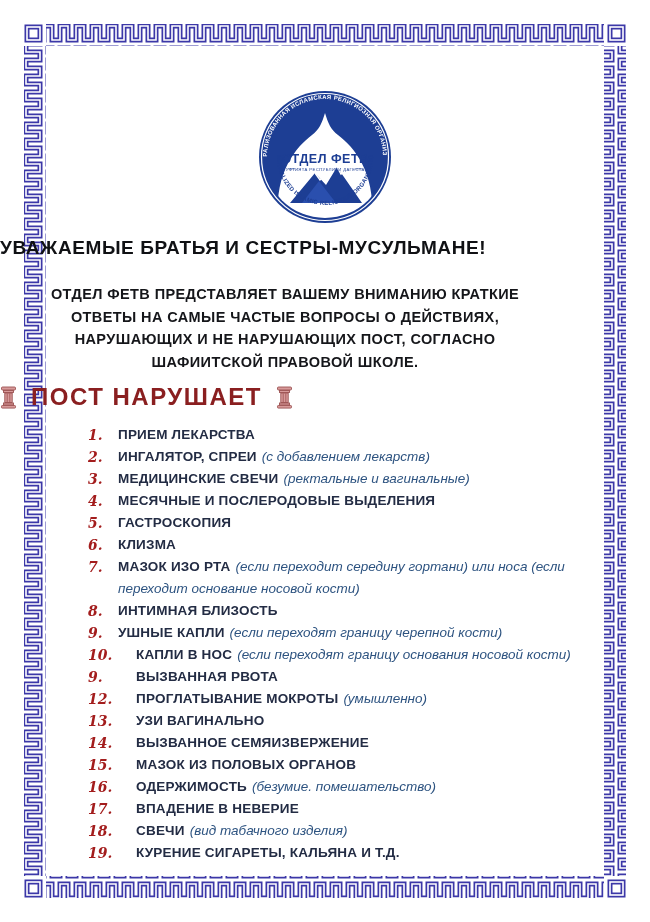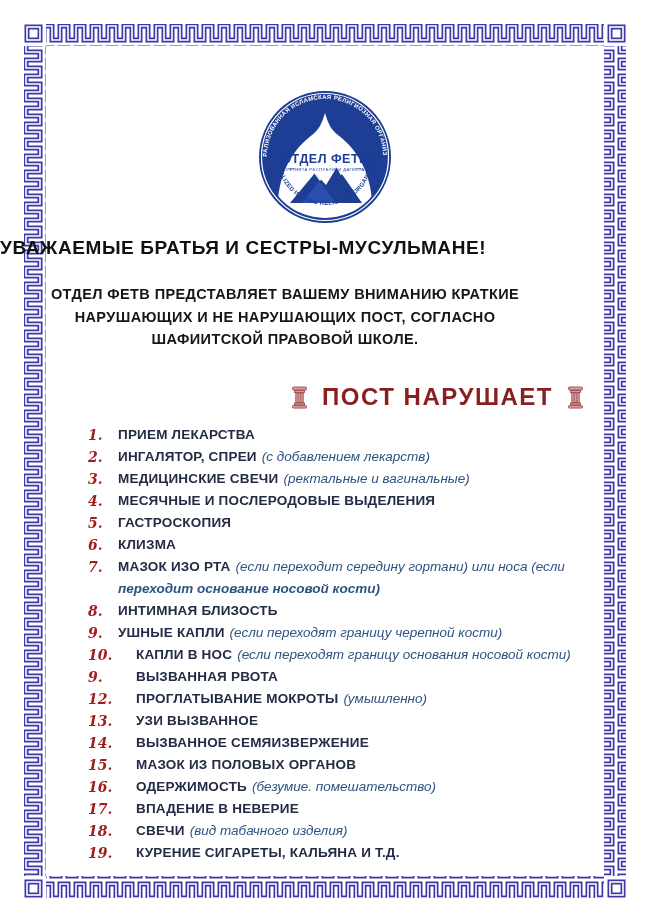--- a/index.html
+++ b/index.html
@@ -12,21 +12,21 @@
   .main-title{
     position:absolute;top:237px;left:0;width:650px;text-align:left;
     font-size:19px;font-weight:bold;color:#101114;letter-spacing:.6px;
   }
   .intro{
     position:absolute;top:283px;left:0;width:570px;text-align:center;
     font-size:14.5px;font-weight:bold;color:#15161a;letter-spacing:.4px;line-height:22.5px;
   }
   .section-head{
     position:absolute;top:383px;left:0;width:584px;
-    display:flex;justify-content:flex-end;align-items:center;gap:14px;
+    display:flex;justify-content:flex-start;align-items:center;gap:14px;
   }
   .section-title{
     font-size:24px;font-weight:bold;color:#8a1f20;letter-spacing:1.5px;
   }
   .pillar{flex:0 0 auto;}
   .rules-list{
     position:absolute;top:424px;left:88px;width:516px;
     list-style:none;margin:0;padding:0;
   }
   .rules-list li{
@@ -35,21 +35,21 @@
   .num{
     flex:0 0 auto;min-width:22px;
     font-family:"DejaVu Serif", serif;font-style:italic;font-weight:bold;
     font-size:14px;color:#a31d1d;
   }
   .rules-list li:nth-child(n+10) .num{min-width:40px;}
   .txt{font-size:13.5px;color:#232c44;margin-left:8px;}
   .ttl{font-weight:bold;letter-spacing:.2px;}
   .note{font-style:italic;font-weight:normal;color:#2d5380;font-size:13.5px;}
   .note:not(:empty){margin-left:5px;}
-  .cont{display:block;font-style:italic;font-weight:bold;color:#2d5380;font-size:13.5px;}
+  .cont{display:block;font-style:italic;font-weight:normal;color:#2d5380;font-size:13.5px;}
   .cont:empty{display:none;}
 </style>
 </head>
 <body>
 
 <svg class="border-svg" width="650" height="922" aria-hidden="true">
   <defs>
     <pattern id="wavH" width="16" height="22" patternUnits="userSpaceOnUse">
       <path d="M0,4 H4 V18 H12 V4 H16" fill="none" stroke="#3c38a8" stroke-width="5"></path>
       <path d="M0,4 H4 V18 H12 V4 H16" fill="none" stroke="#ffffff" stroke-width="1.6"></path>
@@ -105,20 +105,21 @@
     <text x="67" y="80.5" text-anchor="middle" font-family="Liberation Sans, sans-serif" font-size="4.2" fill="#1d3e94" letter-spacing="0.4">МУФТИЯТА РЕСПУБЛИКИ ДАГЕСТАН</text>
     <line x1="30" y1="78.8" x2="37" y2="78.8" stroke="#1d3e94" stroke-width="0.6"></line>
     <line x1="97" y1="78.8" x2="104" y2="78.8" stroke="#1d3e94" stroke-width="0.6"></line>
   </svg>
 </div>
 
 <div class="main-title">УВАЖАЕМЫЕ БРАТЬЯ И СЕСТРЫ-МУСУЛЬМАНЕ!</div>
 
 <div class="intro">
   <div>ОТДЕЛ ФЕТВ ПРЕДСТАВЛЯЕТ ВАШЕМУ ВНИМАНИЮ КРАТКИЕ</div>
+  <div>ОТВЕТЫ НА САМЫЕ ЧАСТЫЕ ВОПРОСЫ О ДЕЙСТВИЯХ,</div>
   <div>НАРУШАЮЩИХ И НЕ НАРУШАЮЩИХ ПОСТ, СОГЛАСНО</div>
   <div>ШАФИИТСКОЙ ПРАВОВОЙ ШКОЛЕ.</div>
 </div>
 
 <div class="section-head">
   <svg class="pillar" width="17" height="23" viewBox="0 0 17 23">
     <g fill="#d89a9a" stroke="#9c5252" stroke-width="0.9">
       <rect x="1.5" y="1" width="14" height="3" rx="1"></rect>
       <rect x="3.5" y="4.5" width="10" height="2"></rect>
       <rect x="4.8" y="7" width="7.4" height="9.5"></rect>
@@ -186,21 +187,21 @@
   <li>
       <span class="num">9.</span>
       <span class="txt"><b class="ttl">ВЫЗВАННАЯ РВОТА</b><i class="note"></i></span>
     </li>
   <li>
       <span class="num">12.</span>
       <span class="txt"><b class="ttl">ПРОГЛАТЫВАНИЕ МОКРОТЫ</b><i class="note">(умышленно)</i></span>
     </li>
   <li>
       <span class="num">13.</span>
-      <span class="txt"><b class="ttl">УЗИ ВЫЗВАННОЕ</b><i class="note"></i></span>
+      <span class="txt"><b class="ttl">УЗИ ВАГИНАЛЬНО</b><i class="note"></i></span>
     </li>
   <li>
       <span class="num">14.</span>
       <span class="txt"><b class="ttl">ВЫЗВАННОЕ СЕМЯИЗВЕРЖЕНИЕ</b><i class="note"></i></span>
     </li>
   <li>
       <span class="num">15.</span>
       <span class="txt"><b class="ttl">МАЗОК ИЗ ПОЛОВЫХ ОРГАНОВ</b><i class="note"></i></span>
     </li>
   <li>

